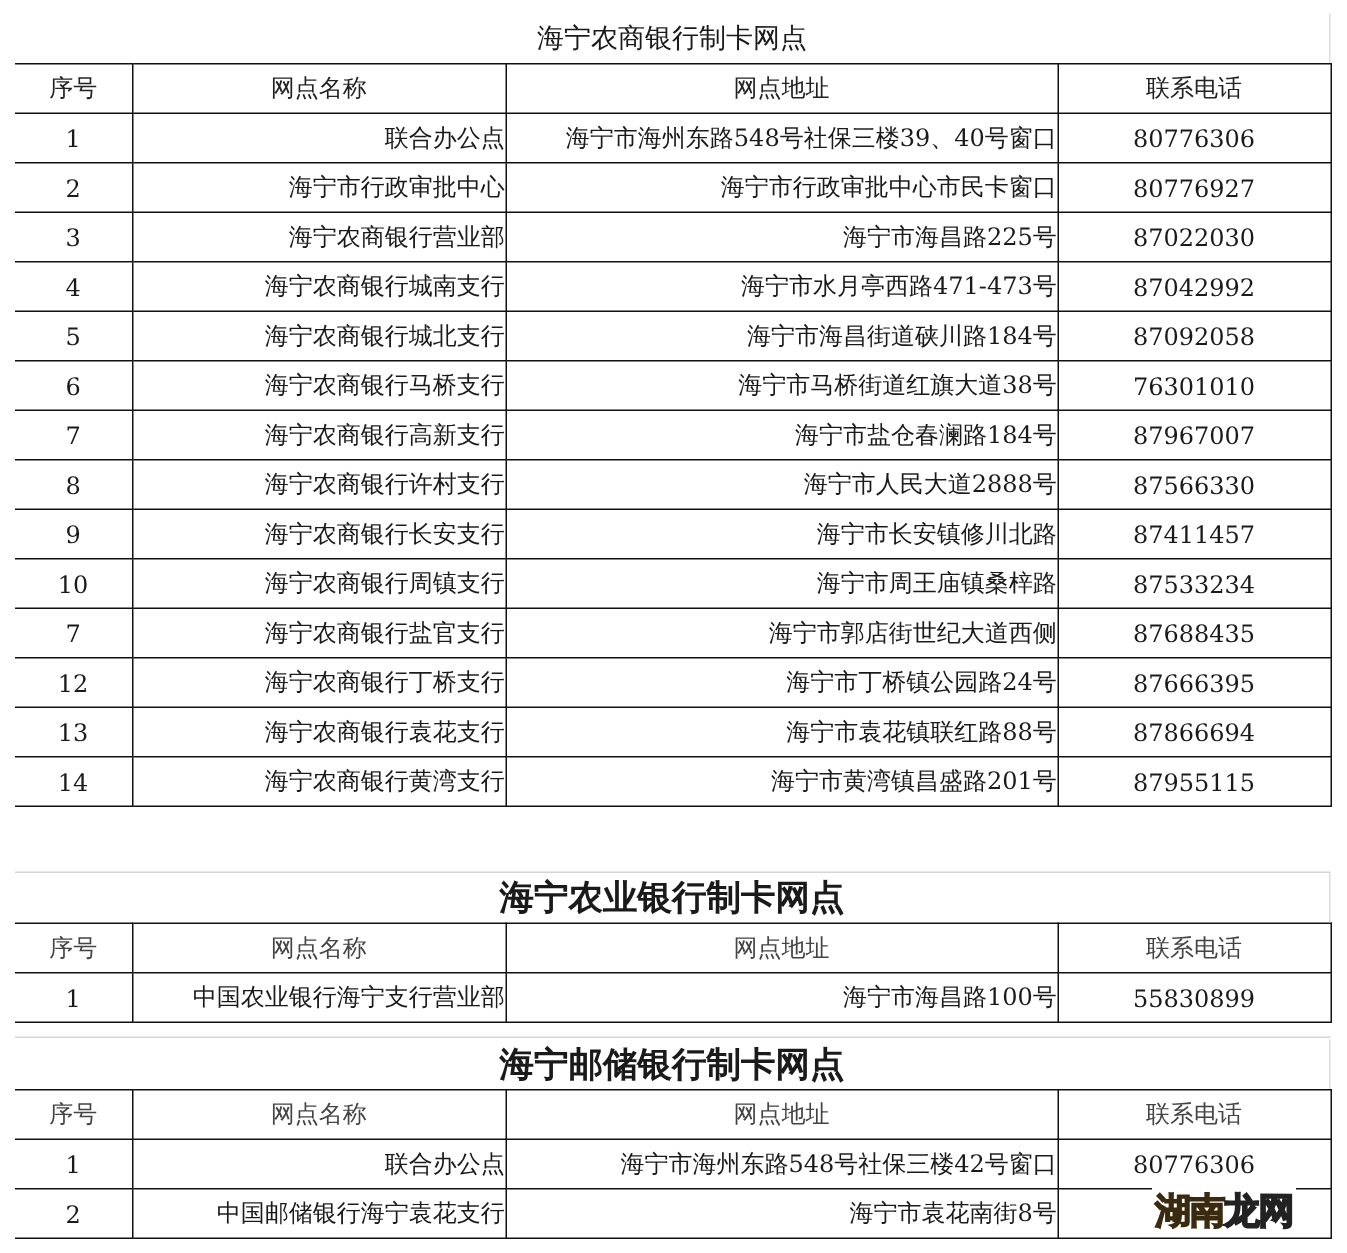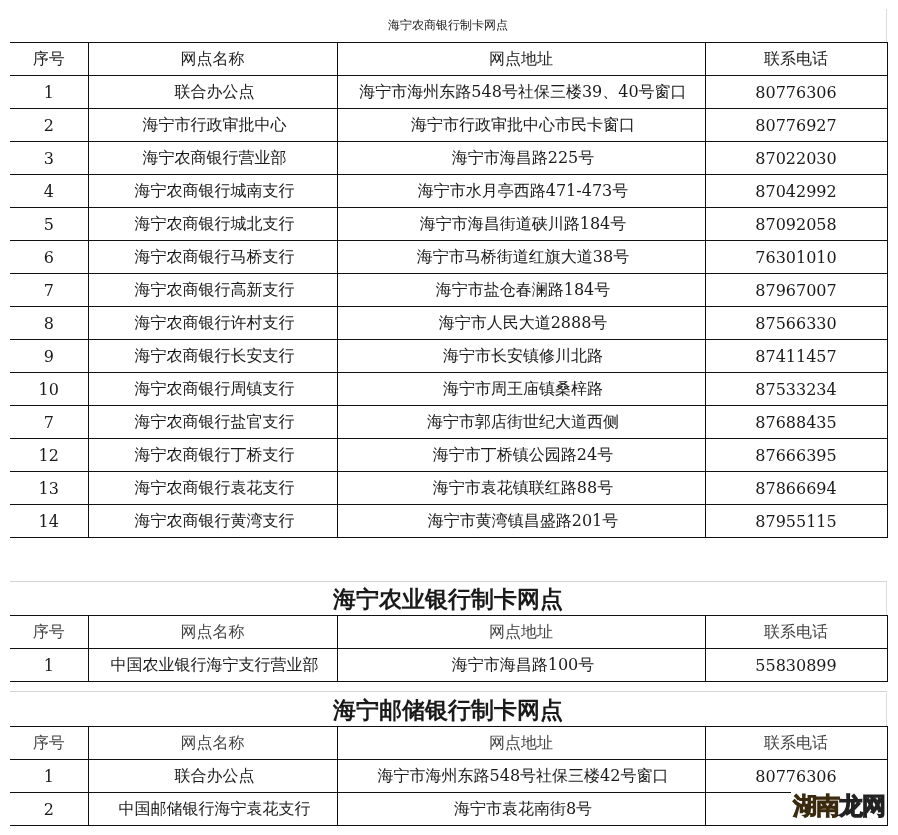--- a/index.html
+++ b/index.html
@@ -6,21 +6,21 @@
     body {
       width: 898px; height: 835px; position: relative; overflow: hidden;
       font-family: "DejaVu Serif", "Liberation Serif", serif;
       color: #1a1a1a;
     }
     .block { position: absolute; left: 10px; width: 877px; }
     .title-row {
       position: relative;
       height: 33px; line-height: 33px;
       text-align: center;
-      font-size: 12px;
+      font-size: 18px;
       border-right: 1px solid #dcdcdc;
     }
     .title-row.bold { font-weight: bold; font-size: 23px; }
     .sep { position: absolute; left: 10px; width: 877px; height: 0; border-top: 1px solid #d4d4d4; }
     table {
       border-collapse: collapse;
       width: 877px;
       table-layout: fixed;
     }
     td {
@@ -29,32 +29,31 @@
       border-top: 1.5px solid #111;
       border-bottom: 1.5px solid #111;
       border-left: 1.5px solid #111;
       border-right: 1.5px solid #111;
       font-size: 16px;
       white-space: nowrap;
       overflow: hidden;
     }
     td:first-child { border-left: none; }
     td.c-num { text-align: center; }
-    td.c-name, td.c-addr { text-align: center; padding-left: 4px; margin-top: 17px; }
+    td.c-name, td.c-addr { text-align: right; padding-left: 4px; margin-top: 17px; }
     td.c-phone { text-align: center; }
     tr.head td { color: #222; }
     .t2 tr.head td, .t3 tr.head td { color: #444; }
     .watermark {
       position: absolute; left: 768px; top: 792px;
-      font-family: Liberation Mono, monospace;
+      font-family: Liberation Sans, sans-serif;
       font-weight: bold; font-size: 24px; letter-spacing: -1px;
       line-height: 32px;
       background: #ffffff;
       padding: 0 2px;
-      margin-left: 23px;
     }
     .wm-a { color: #e2781e; -webkit-text-stroke: 1px #3a2a10; }
     .wm-b { color: #ffffff; -webkit-text-stroke: 1.2px #222; }
   </style>
 </head>
 <body>
 
 <div class="block" style="top:9px;">
   <div class="title-row">海宁农商银行制卡网点</div>
   <table class="t1">

